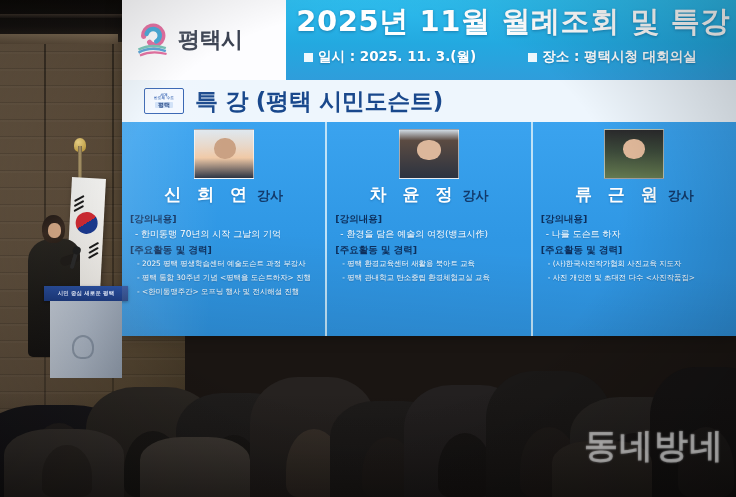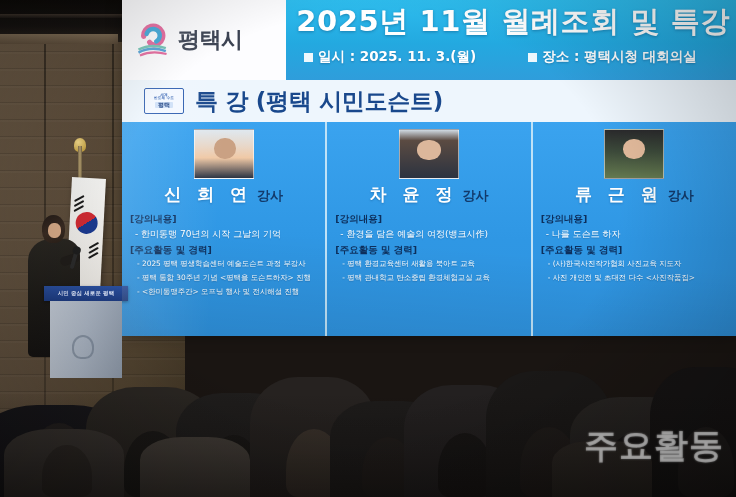--- a/index.html
+++ b/index.html
@@ -423,15 +423,15 @@
     <div class="shoulders" style="left:650px;  width:120px; height:130px; background:#151313"></div>
     <div class="head" style="left:678px;  width:56px;  height:70px;  background:#1e1b1a"></div>
 
     <div class="shoulders" style="left:140px;  width:110px; height:60px;  background:#46403a"></div>
     <div class="shoulders" style="left:552px;  width:100px; height:56px;  background:#2d2824"></div>
   </div>
 
   <div class="front-blur"></div>
   <div class="vignette"></div>
 
-  <div class="watermark">주요활동</div>
+  <div class="watermark">동네방네</div>
 
 </div>
 
 </body></html>

